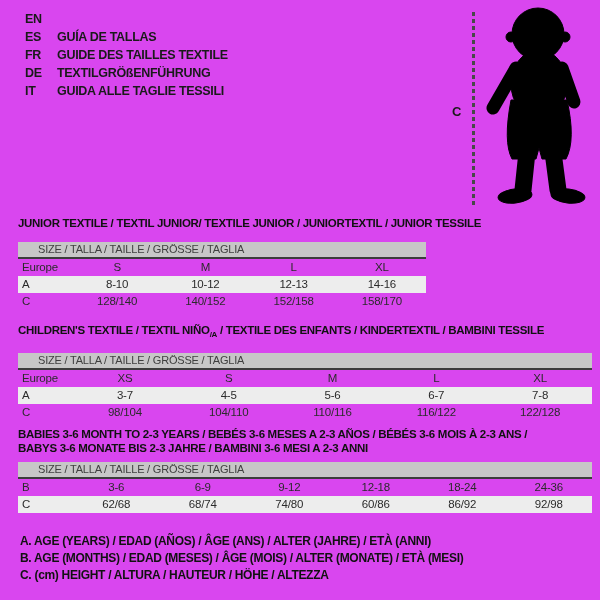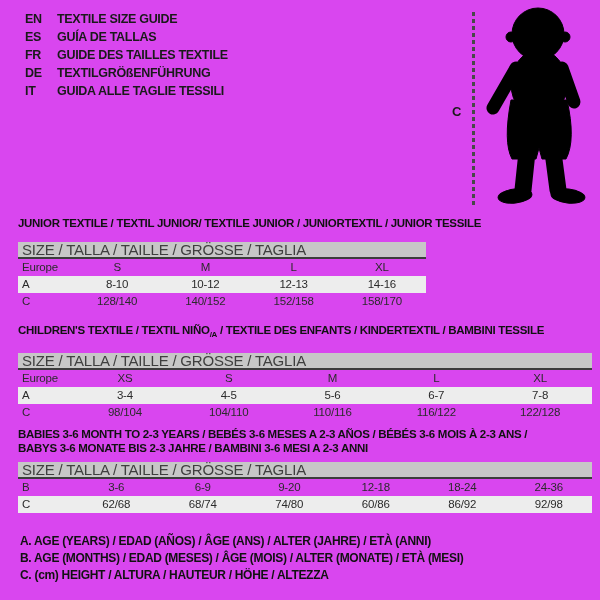--- a/index.html
+++ b/index.html
@@ -21,40 +21,39 @@
   
   .table{position:absolute;left:18px;}
   .t1{top:217px;width:408px;}
   .t2{top:324px;width:574px;}
   .t3{top:427px;width:574px;}
   .theading{font-weight:bold;font-size:11.5px;line-height:13px;color:#111;letter-spacing:-0.3px;white-space:nowrap;margin-bottom:12px;}
   .t3 .theading{line-height:14px;margin-bottom:7px;}
   .theading sub{font-size:8px;}
   .sizebar{
     height:15px;line-height:15px;background:#c7c7c7;border-bottom:2px solid #3c3c3c;
-    font-size:15px;color:#3f3f3f;padding-left:4px;letter-spacing:-0.2px;box-sizing:border-box;
+    font-size:11px;color:#3f3f3f;padding-left:20px;letter-spacing:-0.2px;box-sizing:border-box;
     height:17px;
   }
   .trow{display:flex;height:17px;line-height:16px;font-size:11.5px;color:#2b2b2b;letter-spacing:-0.2px;}
   .trow.shaded{background:#ededed;}
   .tlabel{flex:0 0 55px;width:55px;padding-left:4px;text-align:left;box-sizing:border-box;}
   .tcell{flex:1;text-align:center;}
   
   .footnotes{position:absolute;left:20px;top:533px;}
   .fnote{font-size:12px;font-weight:bold;line-height:17px;letter-spacing:-0.3px;white-space:nowrap;color:#111;}
 </style>
 </head>
 <body>
 
 <div class="sheet">
 
   <div class="lang-block">
     <div class="lang-row">
       <span class="lang-code">EN</span>
-      <span class="lang-title">TEXTILE SIZE GUIDE</span>
     </div>
     <div class="lang-row">
       <span class="lang-code">ES</span>
       <span class="lang-title">GUÍA DE TALLAS</span>
     </div>
     <div class="lang-row">
       <span class="lang-code">FR</span>
       <span class="lang-title">GUIDE DES TAILLES TEXTILE</span>
     </div>
     <div class="lang-row">
@@ -125,21 +124,21 @@
     <div class="trow">
       <div class="tlabel">Europe</div>
       <div class="tcell">XS</div>
       <div class="tcell">S</div>
       <div class="tcell">M</div>
       <div class="tcell">L</div>
       <div class="tcell">XL</div>
     </div>
     <div class="trow shaded">
       <div class="tlabel">A</div>
-      <div class="tcell">3-4</div>
+      <div class="tcell">3-7</div>
       <div class="tcell">4-5</div>
       <div class="tcell">5-6</div>
       <div class="tcell">6-7</div>
       <div class="tcell">7-8</div>
     </div>
     <div class="trow">
       <div class="tlabel">C</div>
       <div class="tcell">98/104</div>
       <div class="tcell">104/110</div>
       <div class="tcell">110/116</div>
@@ -153,21 +152,21 @@
       <div>BABIES 3-6 MONTH TO 2-3 YEARS / BEBÉS 3-6 MESES A 2-3 AÑOS / BÉBÉS 3-6 MOIS À 2-3 ANS /</div>
       <div>BABYS 3-6 MONATE BIS 2-3 JAHRE / BAMBINI 3-6 MESI A 2-3 ANNI</div>
     </div>
     <div class="sizebar">
       <span>SIZE / TALLA / TAILLE / GRÖSSE / TAGLIA</span>
     </div>
     <div class="trow">
       <div class="tlabel">B</div>
       <div class="tcell">3-6</div>
       <div class="tcell">6-9</div>
-      <div class="tcell">9-20</div>
+      <div class="tcell">9-12</div>
       <div class="tcell">12-18</div>
       <div class="tcell">18-24</div>
       <div class="tcell">24-36</div>
     </div>
     <div class="trow shaded">
       <div class="tlabel">C</div>
       <div class="tcell">62/68</div>
       <div class="tcell">68/74</div>
       <div class="tcell">74/80</div>
       <div class="tcell">60/86</div>

